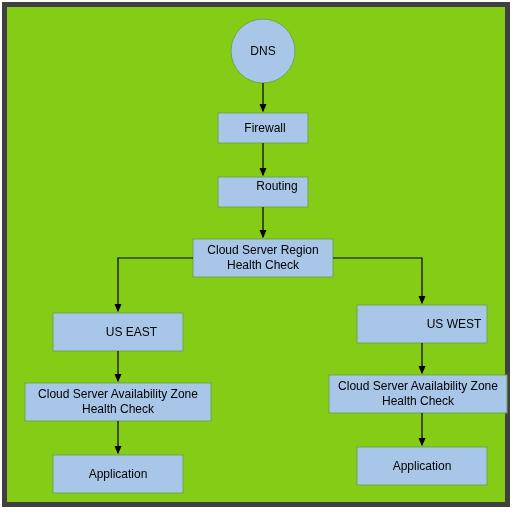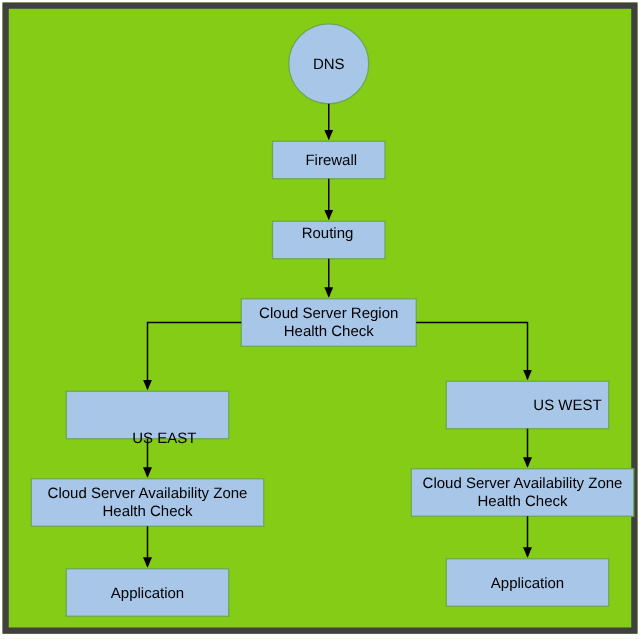--- a/index.html
+++ b/index.html
@@ -100,25 +100,25 @@
 
   <line class="arrow" x1="415" y1="336" x2="415" y2="366" marker-end="url(#ah)"></line>
 
   <line class="arrow" x1="415" y1="406" x2="415" y2="438" marker-end="url(#ah)"></line>
 </svg>
 
 <div class="node-label" style="left:224px; top:28px; width:64px; height:32px;">DNS</div>
 
 <div class="node-label" style="left:211px; top:106px; width:70px; height:30px;margin-left:12px;">Firewall</div>
 
-<div class="node-label" style="left:210px; top:170px; width:90px; height:19px;">Routing</div>
+<div class="node-label" style="left:225px; top:170px; width:90px; height:19px;">Routing</div>
 
 <div class="node-label" style="left:186px; top:232px; width:140px; height:38px;border-radius:16px;">Cloud Server Region Health Check</div>
 
-<div class="node-label" style="left:46px; top:324px; width:130px; height:38px;padding-left:31px;">US EAST</div>
+<div class="node-label" style="left:46px; top:306px; width:130px; height:38px;padding-left:31px;">US EAST</div>
 <div class="node-label" style="left:18px; top:376px; width:186px; height:38px;">Cloud Server Availability Zone Health Check</div>
 <div class="node-label" style="left:46px; top:448px; width:130px; height:38px;">Application</div>
 
 <div class="node-label" style="left:350px; top:298px; width:130px; height:38px;margin-left:32px;">US WEST</div>
 <div class="node-label" style="left:322px; top:368px; width:178px; height:38px;">Cloud Server Availability Zone Health Check</div>
 <div class="node-label" style="left:350px; top:440px; width:130px; height:38px;">Application</div>
 
 </div>
 
 </body></html>

